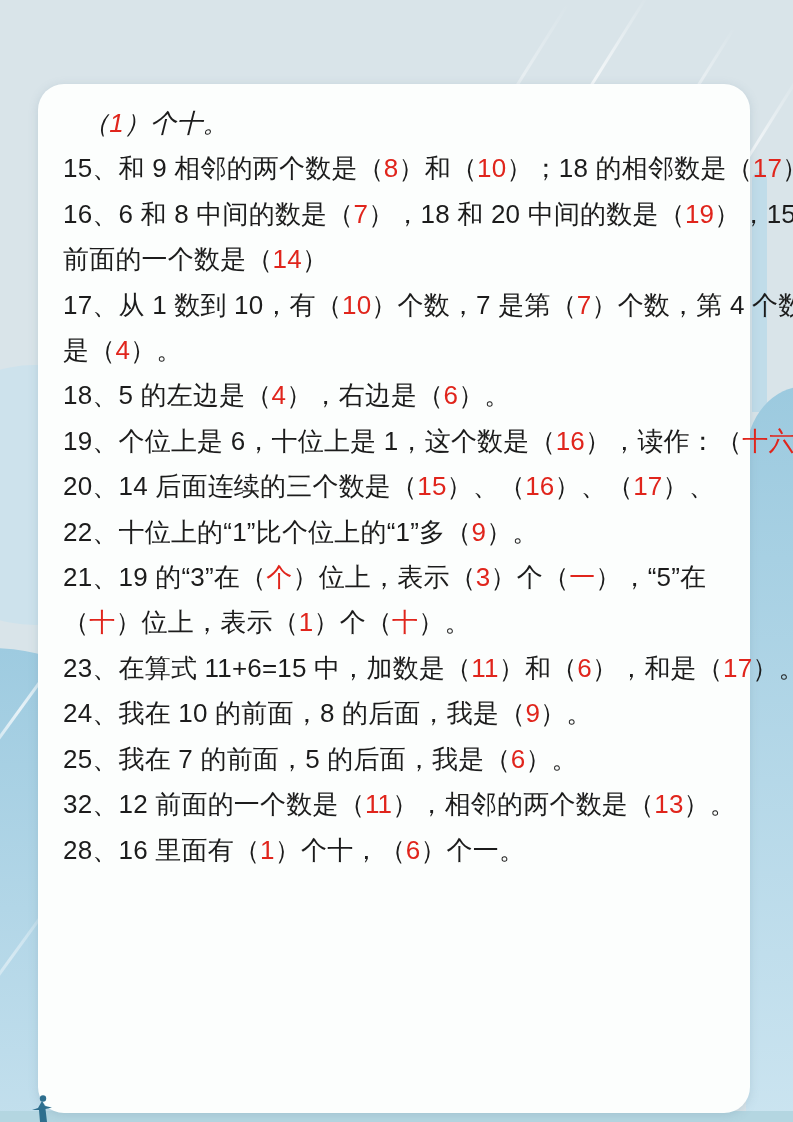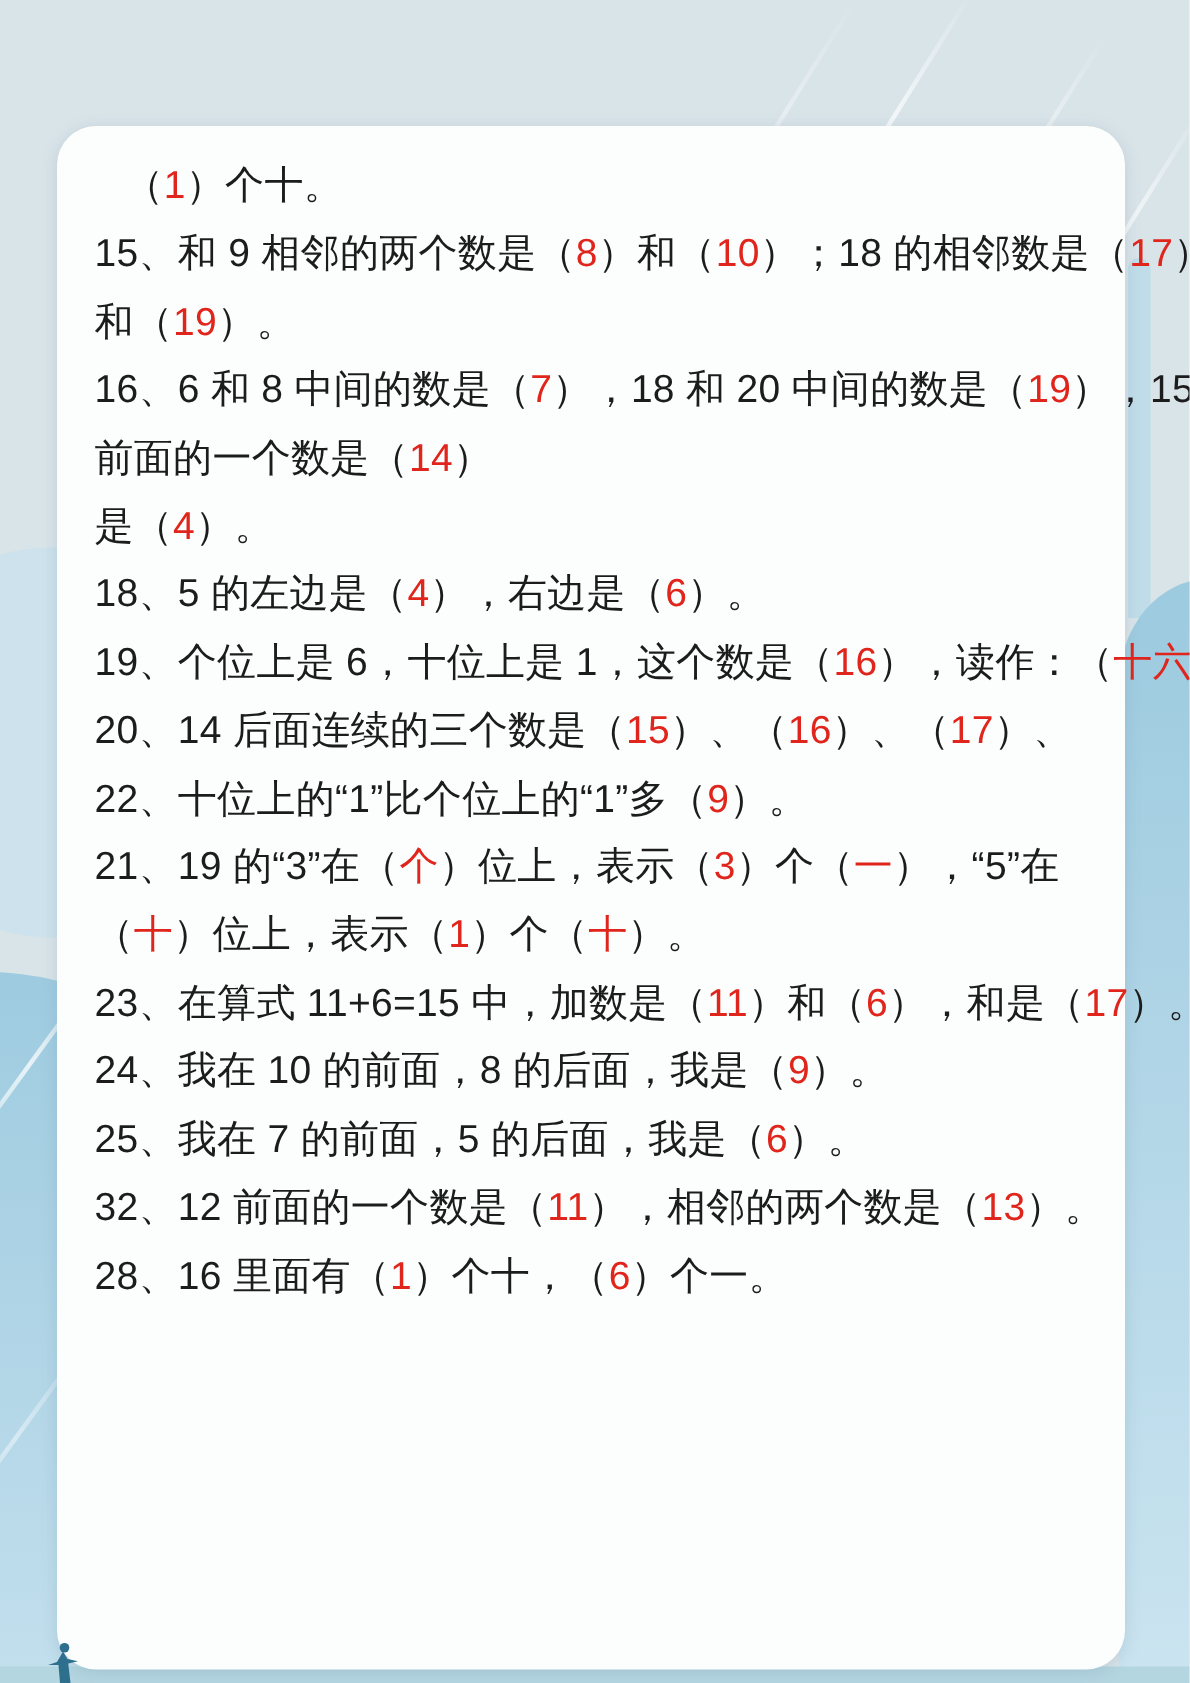--- a/index.html
+++ b/index.html
@@ -63,25 +63,25 @@
 <div class="bottom-band"></div>
 <div class="streak s1"></div>
 <div class="streak s2"></div>
 <div class="streak s3"></div>
 <div class="streak s4"></div>
 <div class="streak s5"></div>
 <div class="streak s6"></div>
 
 <div class="card">
   <div>
-      <p class="line" style="padding-left: 20px;"><span class="qtext">（</span><span class="ans">1</span><span class="qtext">）个十。</span></p>
+      <p class="line" style="padding-left: 20px; font-style: italic;"><span class="qtext">（</span><span class="ans">1</span><span class="qtext">）个十。</span></p>
       <p class="line"><span class="qtext">15、和 9 相邻的两个数是（</span><span class="ans">8</span><span class="qtext">）和（</span><span class="ans">10</span><span class="qtext">）；18 的相邻数是（</span><span class="ans">17</span><span class="qtext">）</span></p>
-      <p class="line"><span class="qtext">和（</span><span class="ans">19</span><span class="qtext">）。</span></p>
       <p class="line"><span class="qtext">16、6 和 8 中间的数是（</span><span class="ans">7</span><span class="qtext">），18 和 20 中间的数是（</span><span class="ans">19</span><span class="qtext">），15</span></p>
       <p class="line"><span class="qtext">前面的一个数是（</span><span class="ans">14</span><span class="qtext">）</span></p>
+      <p class="line"><span class="qtext">17、从 1 数到 10，有（</span><span class="ans">10</span><span class="qtext">）个数，7 是第（</span><span class="ans">7</span><span class="qtext">）个数，第 4 个数</span></p>
       <p class="line"><span class="qtext">是（</span><span class="ans">4</span><span class="qtext">）。</span></p>
       <p class="line"><span class="qtext">18、5 的左边是（</span><span class="ans">4</span><span class="qtext">），右边是（</span><span class="ans">6</span><span class="qtext">）。</span></p>
       <p class="line"><span class="qtext">19、个位上是 6，十位上是 1，这个数是（</span><span class="ans">16</span><span class="qtext">），读作：（</span><span class="ans">十六</span></p>
       <p class="line"><span class="qtext">20、14 后面连续的三个数是（</span><span class="ans">15</span><span class="qtext">）、（</span><span class="ans">16</span><span class="qtext">）、（</span><span class="ans">17</span><span class="qtext">）、</span></p>
       <p class="line"><span class="qtext">22、十位上的“1”比个位上的“1”多（</span><span class="ans">9</span><span class="qtext">）。</span></p>
       <p class="line"><span class="qtext">21、19 的“3”在（</span><span class="ans">个</span><span class="qtext">）位上，表示（</span><span class="ans">3</span><span class="qtext">）个（</span><span class="ans">一</span><span class="qtext">），“5”在</span></p>
       <p class="line"><span class="qtext">（</span><span class="ans">十</span><span class="qtext">）位上，表示（</span><span class="ans">1</span><span class="qtext">）个（</span><span class="ans">十</span><span class="qtext">）。</span></p>
       <p class="line"><span class="qtext">23、在算式 11+6=15 中，加数是（</span><span class="ans">11</span><span class="qtext">）和（</span><span class="ans">6</span><span class="qtext">），和是（</span><span class="ans">17</span><span class="qtext">）。</span></p>
       <p class="line"><span class="qtext">24、我在 10 的前面，8 的后面，我是（</span><span class="ans">9</span><span class="qtext">）。</span></p>
       <p class="line"><span class="qtext">25、我在 7 的前面，5 的后面，我是（</span><span class="ans">6</span><span class="qtext">）。</span></p>

